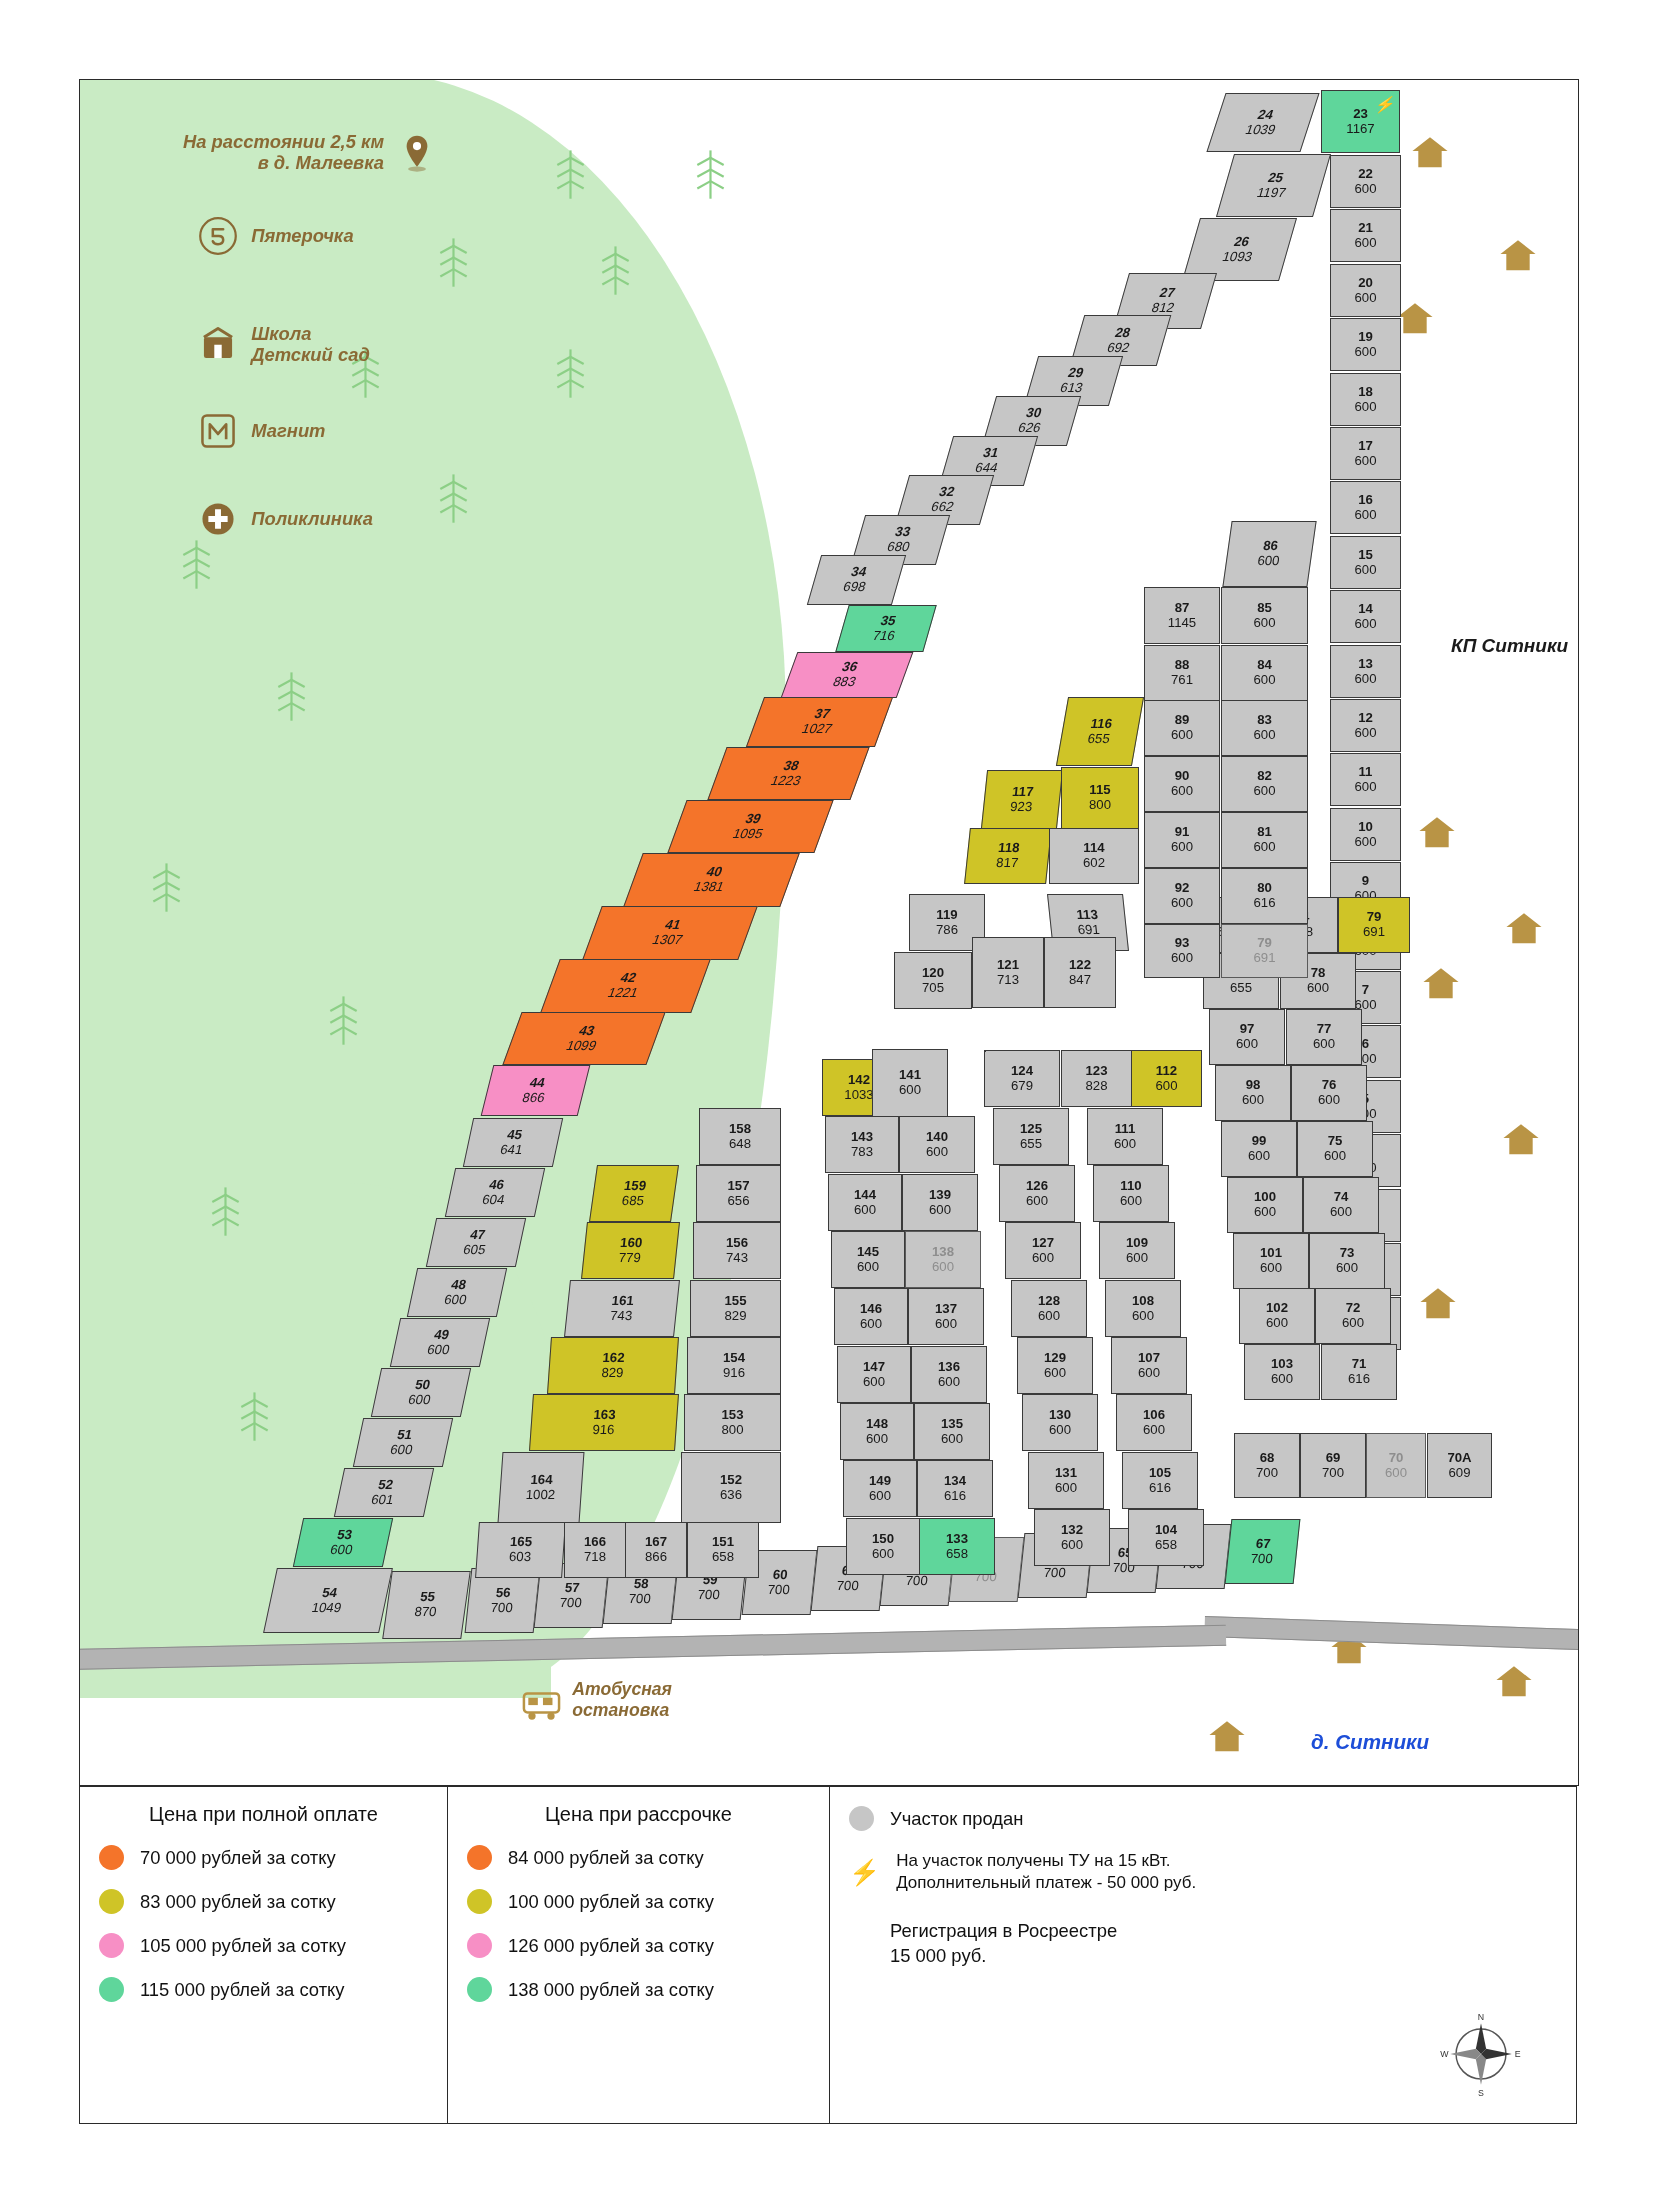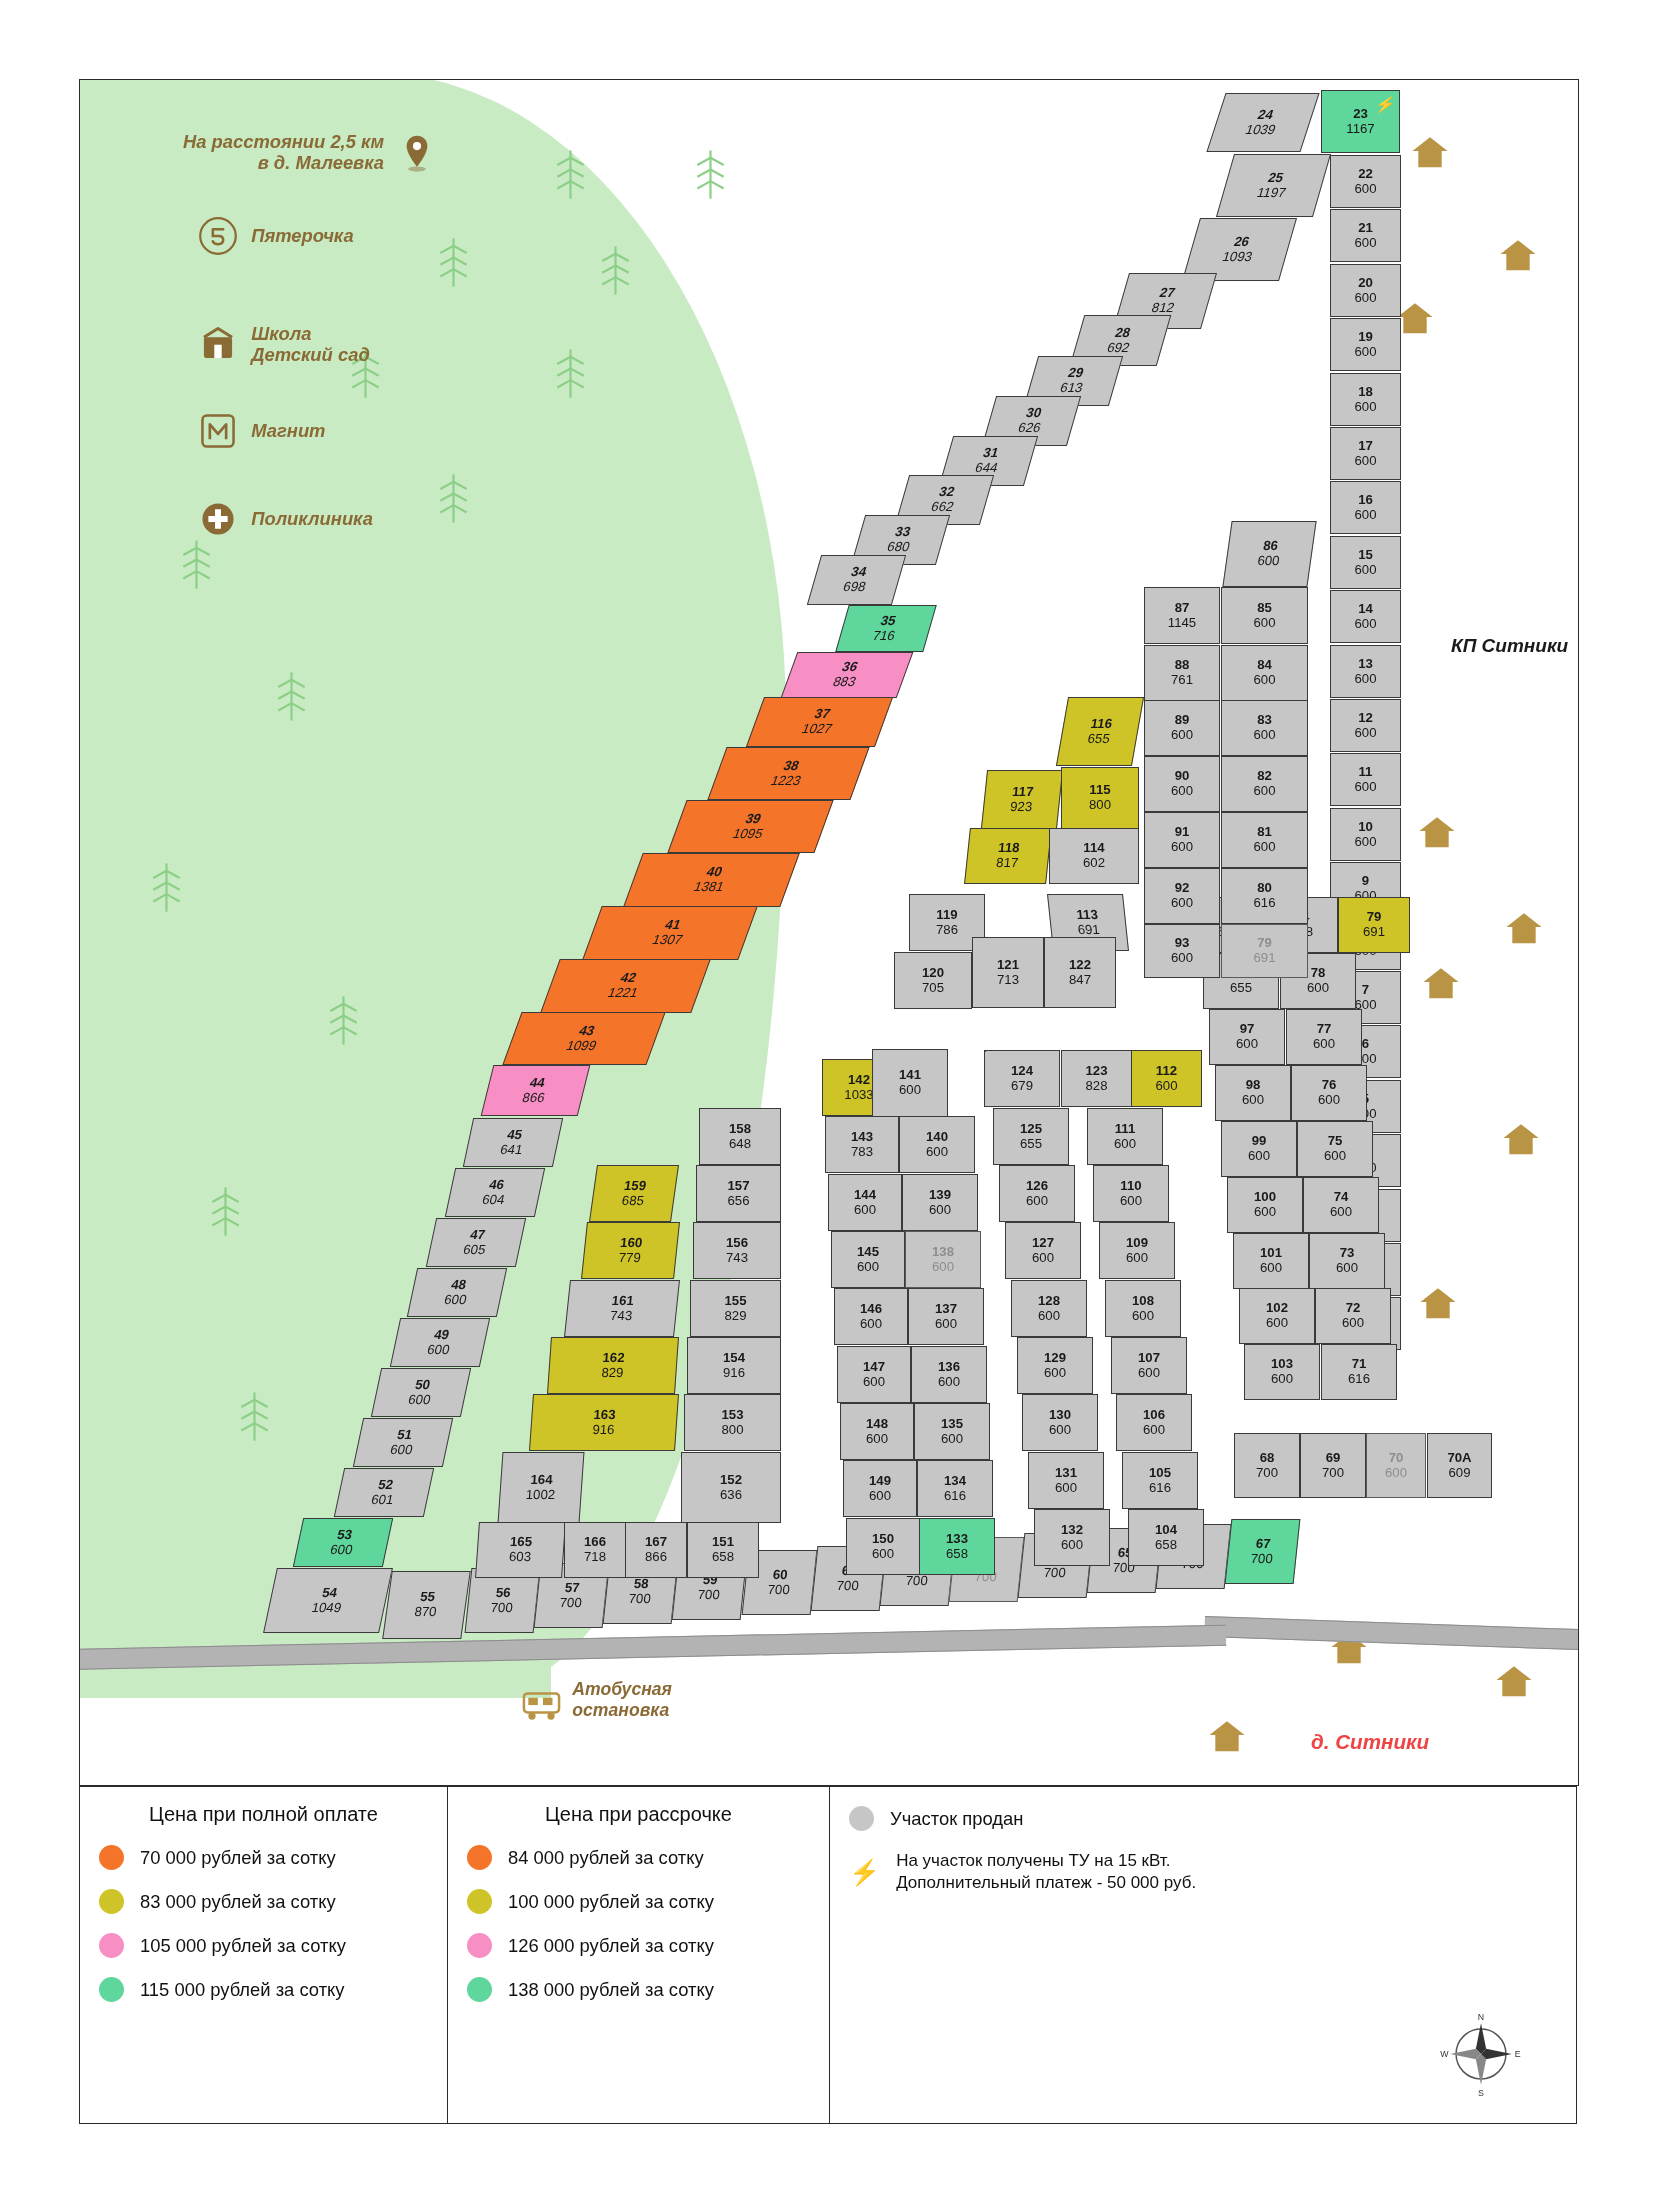--- a/index.html
+++ b/index.html
@@ -60,21 +60,21 @@
   .olive{background:#cfc427;}
   .pink{background:#f78fc5;}
   .green{background:#5fd69b;}
 
   .bolt{position:absolute;right:4.4px;top:4.4px;color:#e8192c;font-size:16px;}
 
   .kp-label{
     position:absolute;font-style:italic;font-weight:700;font-size:19px;color:#1b1b1b;
   }
   .village-label{
-    position:absolute;font-style:italic;font-weight:700;font-size:20.6px;color:#ef4444;
+    position:absolute;font-style:italic;font-weight:700;font-size:20.6px;color:#1d4ed8;
   }
   .bus{position:absolute;display:flex;align-items:flex-end;gap:10.3px;}
   .bus .txt{font-style:italic;font-weight:700;font-size:17.6px;color:#8a6a35;line-height:1.2}
 
   .house{position:absolute;width:38px;height:34px;}
 
   
   .legend{
     position:absolute;left:79px;top:1786px;width:1498px;height:338px;
     border:1.5px solid #2a2a2a;box-sizing:border-box;display:flex;
@@ -1144,20 +1144,22 @@
     <div class="lcol c3">
       <div class="lrow" style="margin-top:3px">
           <span class="dot grey"></span>
           <span class="lt">Участок продан</span>
         </div>
       <div class="lrow">
           <span class="bolt2">⚡</span>
           <span class="lt small" style="white-space:pre-line">На участок получены ТУ на 15 кВт.
 Дополнительный платеж - 50 000 руб.</span>
         </div>
+      <div class="reg" style="white-space:pre-line">Регистрация в Росреестре
+15 000 руб.</div>
 
       <div class="compass">
         <svg viewBox="0 0 120 120">
           <circle cx="60" cy="60" r="34" fill="none" stroke="#555" stroke-width="2"></circle>
           <path d="M60 18 L67 53 L60 60 L53 53 Z" fill="#333"></path>
           <path d="M60 102 L53 67 L60 60 L67 67 Z" fill="#888"></path>
           <path d="M18 60 L53 53 L60 60 L53 67 Z" fill="#888"></path>
           <path d="M102 60 L67 53 L60 60 L67 67 Z" fill="#333"></path>
           <text x="60" y="14" font-size="12" text-anchor="middle" fill="#333" font-family="Liberation Sans">N</text>
           <text x="60" y="117" font-size="12" text-anchor="middle" fill="#333" font-family="Liberation Sans">S</text>

